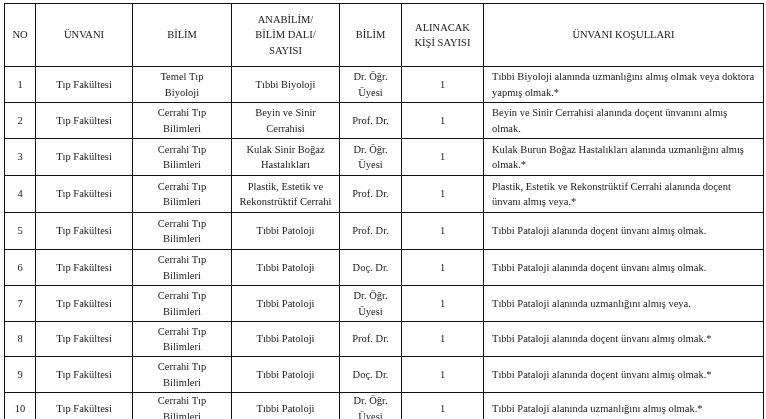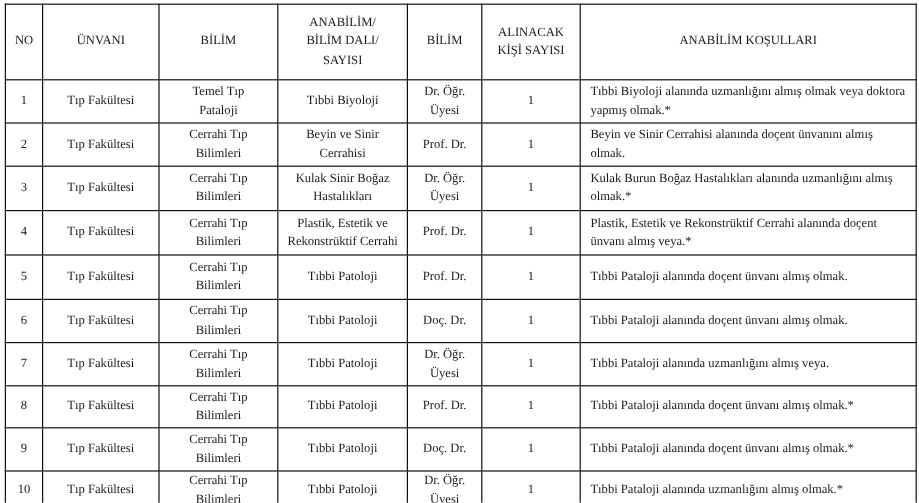--- a/index.html
+++ b/index.html
@@ -51,29 +51,29 @@
     <tr>
       <th>NO</th>
       <th>ÜNVANI</th>
       <th>BİLİM</th>
       <th class="multiline">ANABİLİM/
 BİLİM DALI/
 SAYISI</th>
       <th>BİLİM</th>
       <th class="multiline">ALINACAK
 KİŞİ SAYISI</th>
-      <th>ANABİLİM KOŞULLARI</th>
+      <th>ÜNVANI KOŞULLARI</th>
     </tr>
   </thead>
   <tbody>
     <tr class="r1">
       <td>1</td>
       <td>Tıp Fakültesi</td>
       <td class="multiline">Temel Tıp
-Pataloji</td>
+Biyoloji</td>
       <td class="multiline">Tıbbi Biyoloji</td>
       <td class="multiline">Dr. Öğr.
 Üyesi</td>
       <td>1</td>
       <td class="cond">Tıbbi Biyoloji alanında uzmanlığını almış olmak veya doktora yapmış olmak.*</td>
     </tr>
     <tr class="r2">
       <td>2</td>
       <td>Tıp Fakültesi</td>
       <td class="multiline">Cerrahi Tıp

